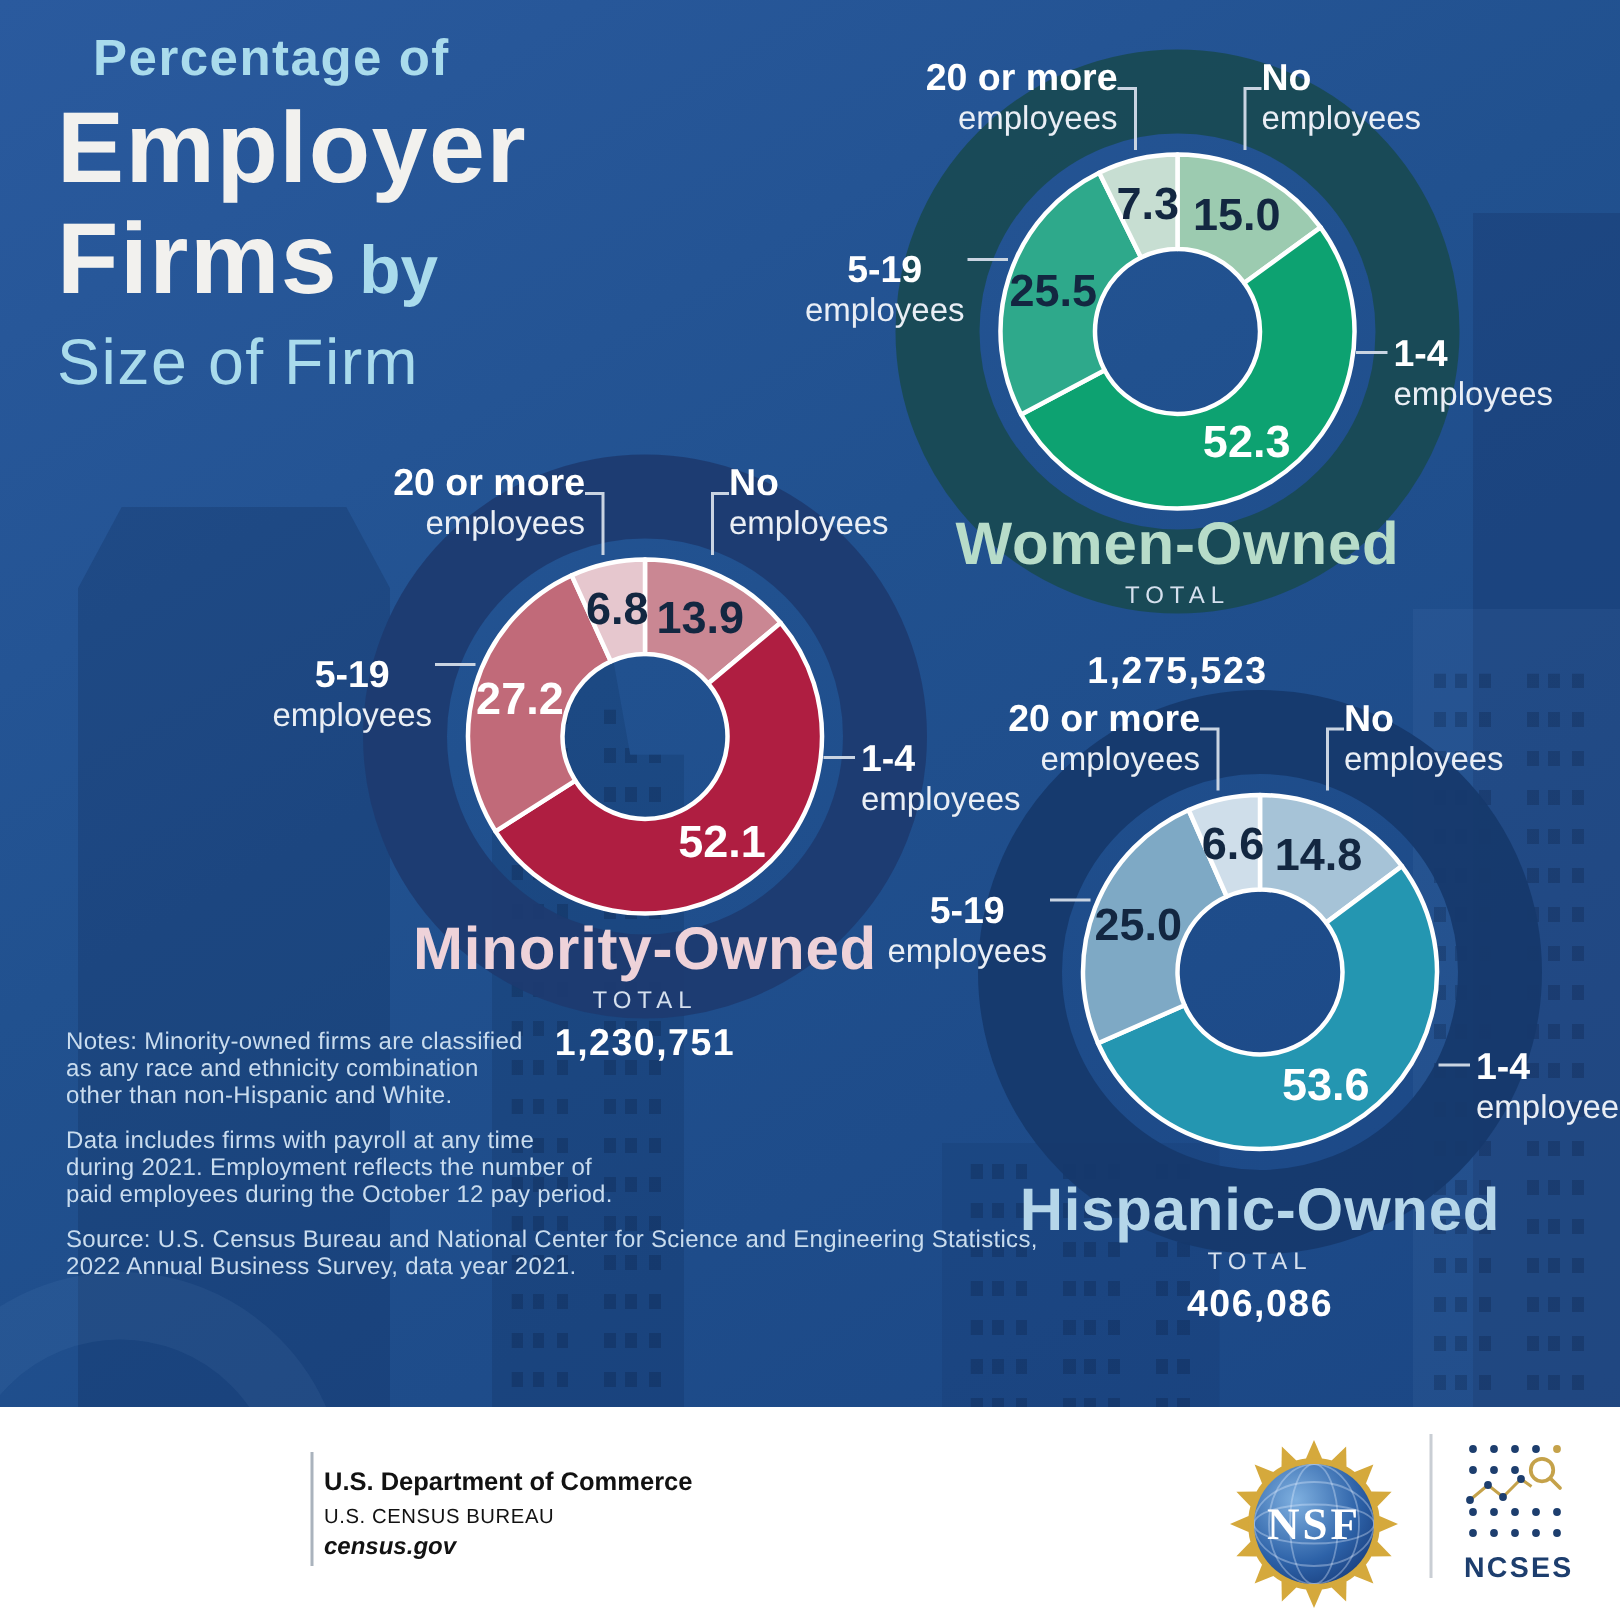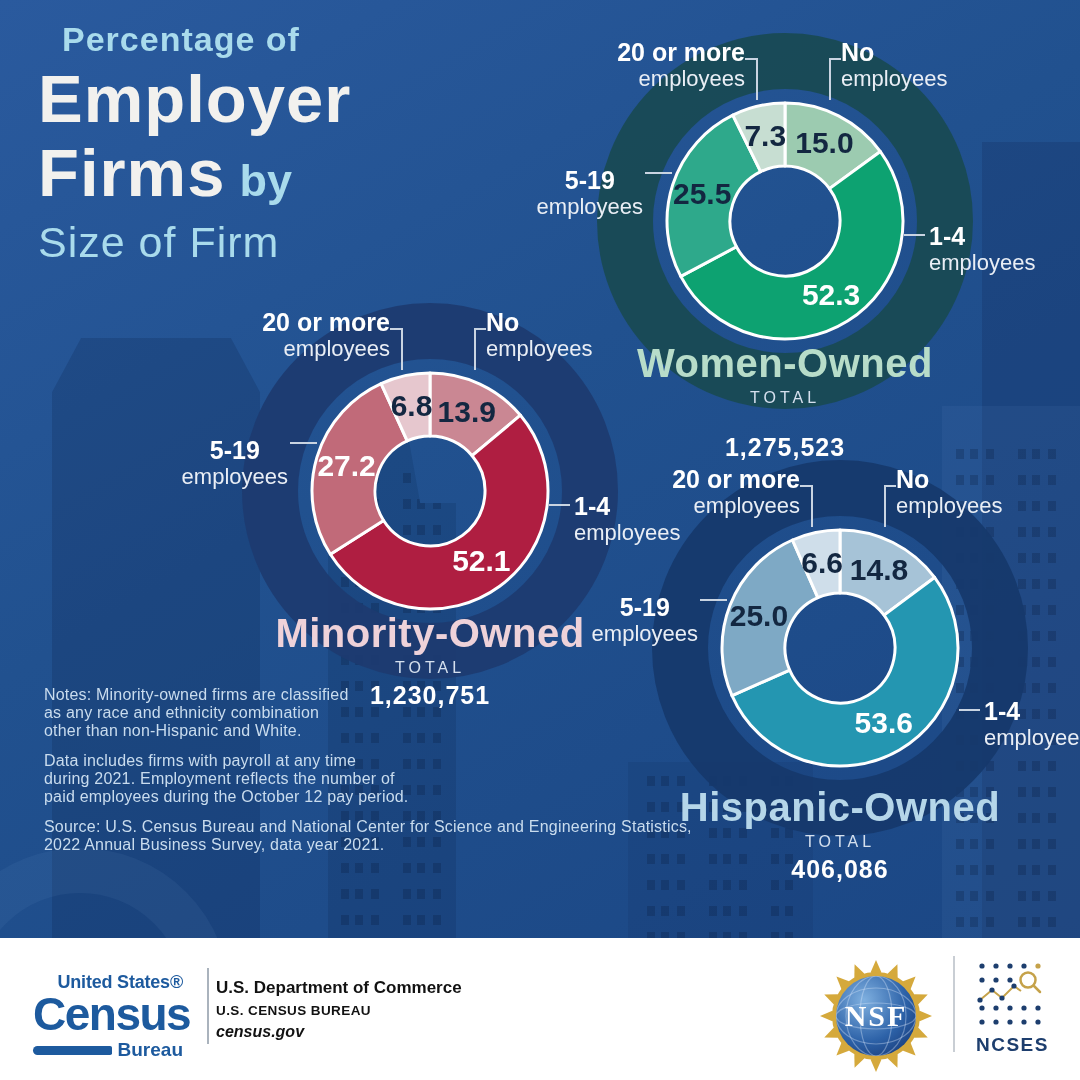--- a/index.html
+++ b/index.html
@@ -56,21 +56,21 @@
   .footer{position:absolute;left:0;top:938px;width:1080px;height:142px;background:#ffffff;z-index:3;}
   .census{position:absolute;left:33px;top:34px;width:150px;color:#1d5a9e;}
   .cl-us{text-align:right;font-size:18px;font-weight:700;letter-spacing:-.2px;}
   .cl-census{font-size:46px;font-weight:800;line-height:.92;letter-spacing:-1.5px;}
   .cl-row{display:flex;align-items:center;margin-top:4px;}
   .cl-bar{width:100px;height:9px;background:#1d5a9e;border-radius:5px 2px 2px 5px;}
   .cl-bureau{font-size:19px;font-weight:700;margin-left:6px;}
   .fdiv1{position:absolute;left:207px;top:30px;width:2px;height:76px;background:#aab3bd;}
   .commerce{position:absolute;left:216px;top:40px;color:#121212;}
   .cm1{font-size:17px;font-weight:800;}
-  .cm2{font-size:13.5px;font-weight:700;margin-top:5px;letter-spacing:.4px;}
+  .cm2{font-size:13.5px;font-weight:400;margin-top:5px;letter-spacing:.4px;}
   .cm3{font-size:16px;font-weight:800;font-style:italic;margin-top:5px;}
   .nsf{position:absolute;left:818px;top:20px;width:116px;height:116px;}
   .fdiv2{position:absolute;left:953px;top:18px;width:2px;height:96px;background:#c9ced4;}
   .ncses{position:absolute;left:976px;top:22px;width:72px;text-align:center;}
   .ncses-t{margin-top:2px;font-size:19px;font-weight:800;letter-spacing:1.5px;color:#1d3e6e;}
 </style>
 </head>
 <body>
 
 <div class="page">
@@ -208,28 +208,20 @@
 as any race and ethnicity combination
 other than non-Hispanic and White.</p>
     <p>Data includes firms with payroll at any time
 during 2021. Employment reflects the number of
 paid employees during the October 12 pay period.</p>
     <p>Source: U.S. Census Bureau and National Center for Science and Engineering Statistics,
 2022 Annual Business Survey, data year 2021.</p>
   </section>
 
   <footer class="footer">
-    <div class="census" style="color: rgb(29, 90, 158);">
-      <div class="cl-us">United States®</div>
-      <div class="cl-census">Census</div>
-      <div class="cl-row">
-        <div class="cl-bar" style="background: rgb(29, 90, 158);"></div>
-        <span class="cl-bureau">Bureau</span>
-      </div>
-    </div>
     <div class="fdiv1"></div>
     <div class="commerce">
       <div class="cm1">U.S. Department of Commerce</div>
       <div class="cm2">U.S. CENSUS BUREAU</div>
       <div class="cm3">census.gov</div>
     </div>
     <svg class="nsf" id="nsf-svg" viewBox="0 0 116 116">
         <defs>
           <radialGradient id="nsfglobe" cx="35%" cy="30%" r="80%">
             <stop offset="0%" stop-color="#7fb0e0"></stop>

